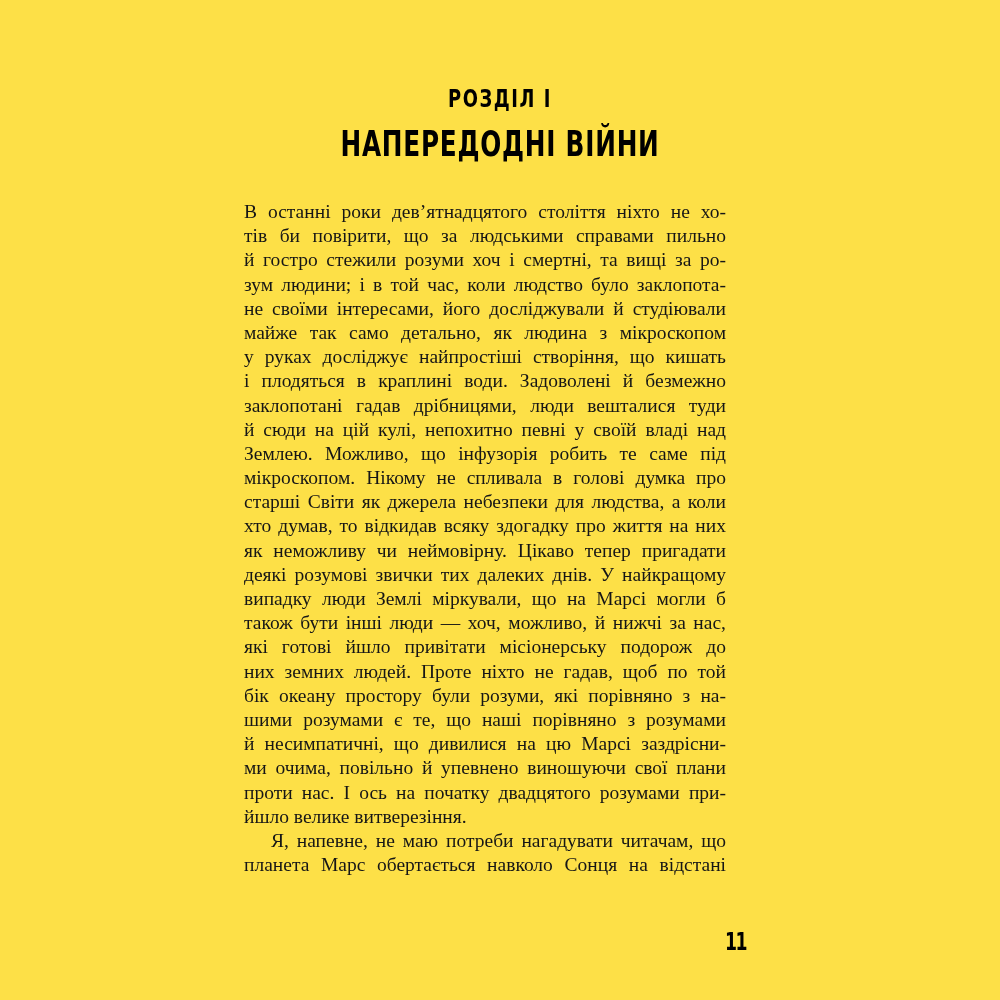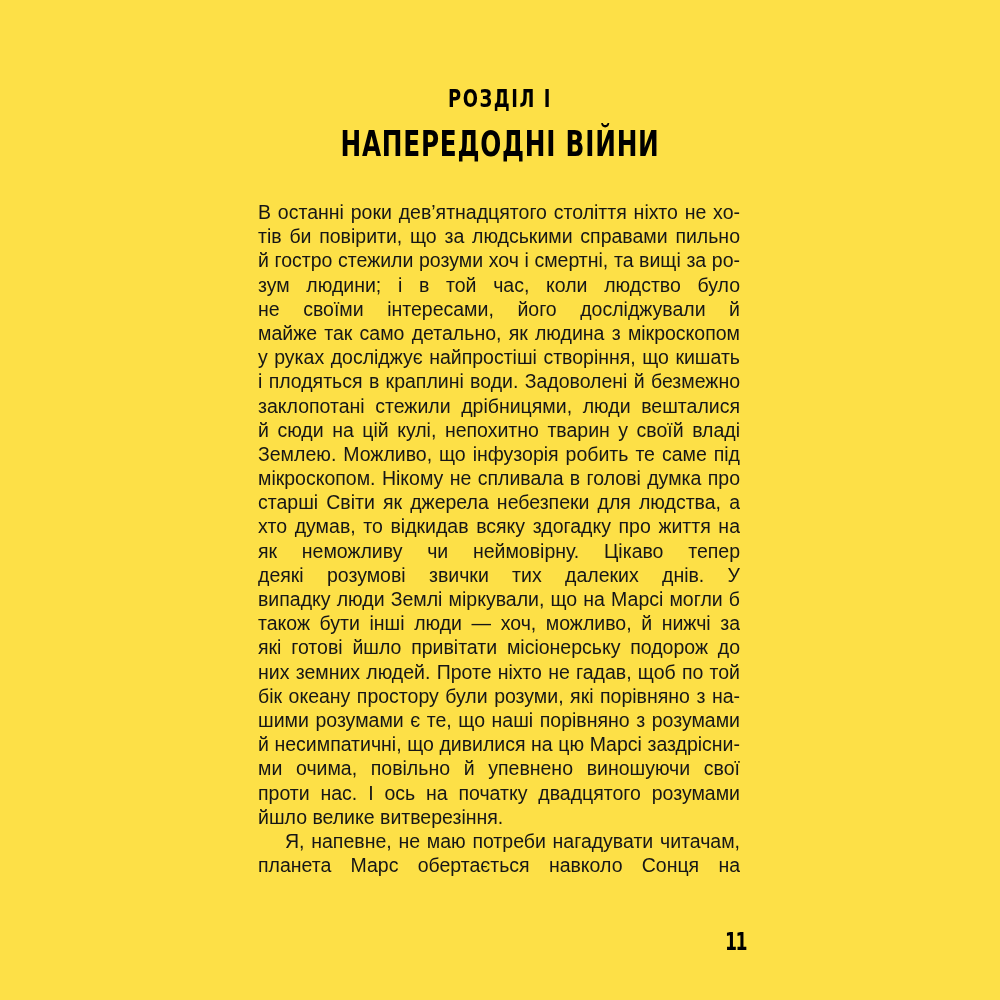--- a/index.html
+++ b/index.html
@@ -31,24 +31,24 @@
     text-align: center;
     font-family: "DejaVu Sans", sans-serif;
     font-weight: bold;
     font-size: 33px;
     letter-spacing: 1px;
     color: #000;
     transform: scale(0.75, 1.06);
   }
   .text-block {
     position: absolute;
-    left: 258px;
+    left: 244px;
     top: 200px;
     width: 482px;
-    font-family: Liberation Sans, sans-serif;
+    font-family: Liberation Serif, serif;
     color: #161616;
   }
   .line {
     font-size: 19.5px;
     line-height: 24.2px;
     height: 24.2px;
     overflow: hidden;
     text-align: justify;
     text-align-last: justify;
   }
@@ -75,22 +75,22 @@
   <div class="chapter-title">НАПЕРЕДОДНІ ВІЙНИ</div>
   <div class="text-block">
       <div class="line">В останні роки дев’ятнадцятого століття ніхто не хо-</div>
       <div class="line">тів би повірити, що за людськими справами пильно</div>
       <div class="line">й гостро стежили розуми хоч і смертні, та вищі за ро-</div>
       <div class="line">зум людини; і в той час, коли людство було заклопота-</div>
       <div class="line">не своїми інтересами, його досліджували й студіювали</div>
       <div class="line">майже так само детально, як людина з мікроскопом</div>
       <div class="line">у руках досліджує найпростіші створіння, що кишать</div>
       <div class="line">і плодяться в краплині води. Задоволені й безмежно</div>
-      <div class="line">заклопотані стежили дрібницями, люди вешталися туди</div>
-      <div class="line">й сюди на цій кулі, непохитно тварин у своїй владі над</div>
+      <div class="line">заклопотані гадав дрібницями, люди вешталися туди</div>
+      <div class="line">й сюди на цій кулі, непохитно певні у своїй владі над</div>
       <div class="line">Землею. Можливо, що інфузорія робить те саме під</div>
       <div class="line">мікроскопом. Нікому не спливала в голові думка про</div>
       <div class="line">старші Світи як джерела небезпеки для людства, а коли</div>
       <div class="line">хто думав, то відкидав всяку здогадку про життя на них</div>
       <div class="line">як неможливу чи неймовірну. Цікаво тепер пригадати</div>
       <div class="line">деякі розумові звички тих далеких днів. У найкращому</div>
       <div class="line">випадку люди Землі міркували, що на Марсі могли б</div>
       <div class="line">також бути інші люди — хоч, можливо, й нижчі за нас,</div>
       <div class="line">які готові йшло привітати місіонерську подорож до</div>
       <div class="line">них земних людей. Проте ніхто не гадав, щоб по той</div>

